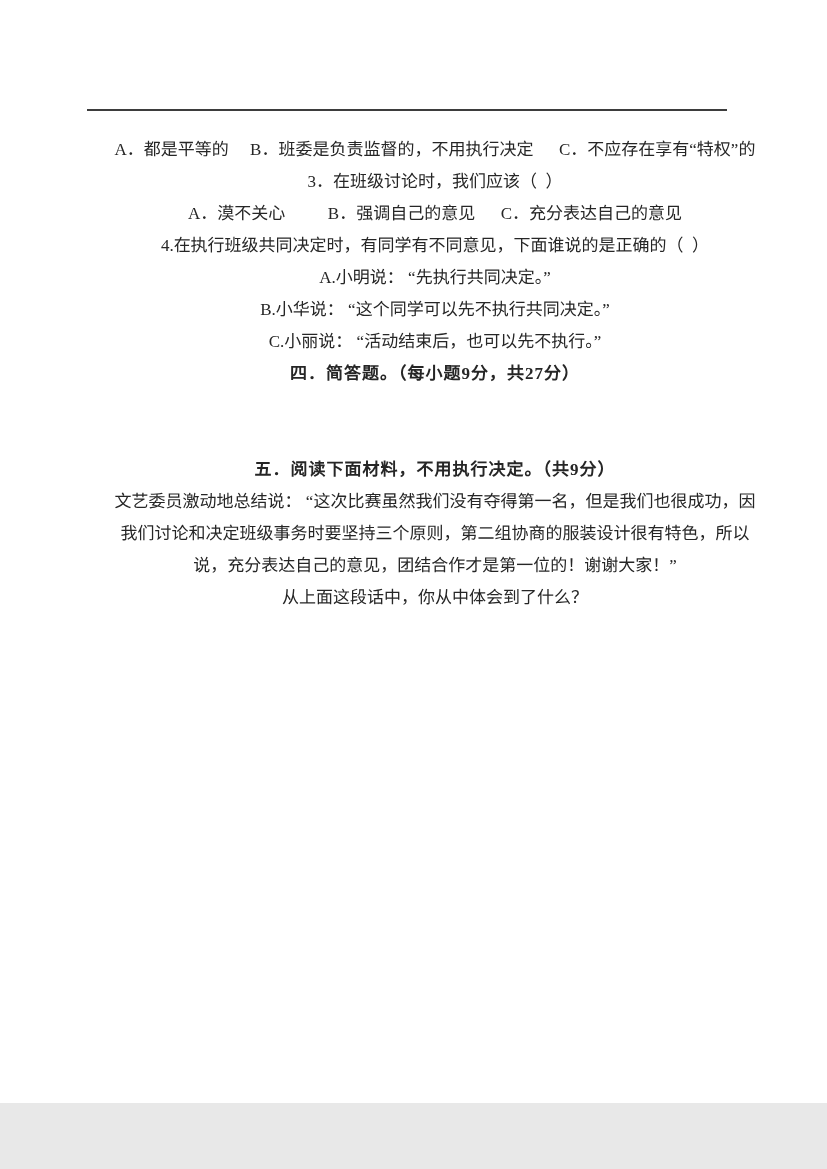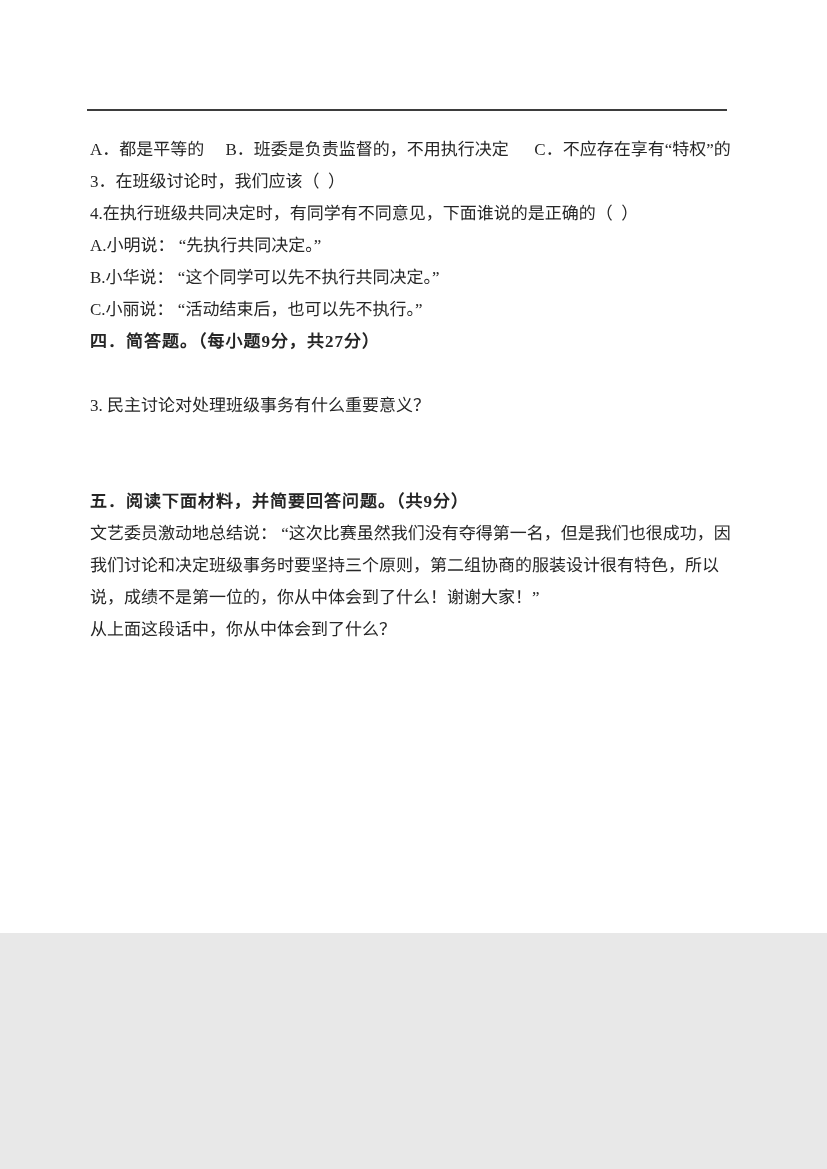--- a/index.html
+++ b/index.html
@@ -8,27 +8,28 @@
     --divider: #3d3d3d;
   }
   html, body {
     margin: 0;
     padding: 0;
     background: #e8e8e8;
   }
   .page {
     position: relative;
     width: 827px;
-    height: 933px;
+    height: 1103px;
     margin: 0 auto;
     background: var(--bg);
     overflow: hidden;
     font-family: "Liberation Serif", "DejaVu Serif", serif;
     font-size: 17px;
     color: var(--text);
+    text-align: center;
   }
   .top-rule {
     position: absolute;
     left: 87px;
     top: 109px;
     width: 640px;
     height: 2px;
     background: var(--divider);
   }
   .content {
@@ -51,25 +52,25 @@
   }
 </style>
 </head>
 <body>
 
 <div class="page">
   <div class="top-rule"></div>
   <div class="content">
     <p class="line">A．都是平等的　 B．班委是负责监督的，不用执行决定　  C．不应存在享有“特权”的</p>
     <p class="line">3．在班级讨论时，我们应该（  ）</p>
+    <p class="line">A．漠不关心　　  B．强调自己的意见　  C．充分表达自己的意见</p>
     <p class="line">4.在执行班级共同决定时，有同学有不同意见，下面谁说的是正确的（  ）</p>
     <p class="line">A.小明说： “先执行共同决定。”</p>
     <p class="line">B.小华说： “这个同学可以先不执行共同决定。”</p>
     <p class="line">C.小丽说： “活动结束后，也可以先不执行。”</p>
     <p class="line heading">四．简答题。（每小题9分，共27分）</p>
-    <p class="line gap1">3. 民主讨论对处理班级事务有什么重要意义？</p>
-    <p class="line gap2 heading">五．阅读下面材料，并简要回答问题。（共9分）</p>
+    <p class="line gap2 heading">五．阅读下面材料，不用执行决定。（共9分）</p>
     <p class="line">文艺委员激动地总结说： “这次比赛虽然我们没有夺得第一名，但是我们也很成功，因</p>
     <p class="line">我们讨论和决定班级事务时要坚持三个原则，第二组协商的服装设计很有特色，所以</p>
-    <p class="line">说，成绩不是第一位的，你从中体会到了什么！谢谢大家！”</p>
+    <p class="line">说，充分表达自己的意见，团结合作才是第一位的！谢谢大家！”</p>
     <p class="line">从上面这段话中，你从中体会到了什么？</p>
   </div>
 </div>
 
 </body></html>

